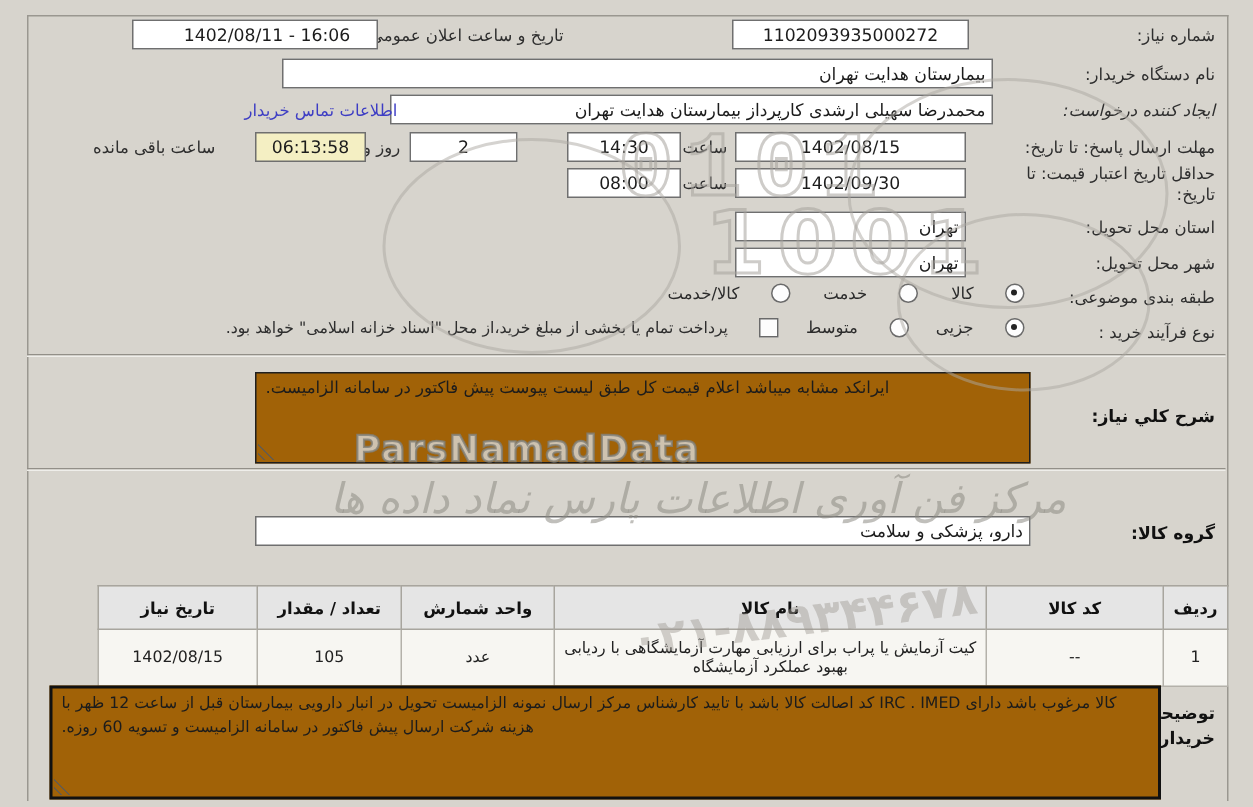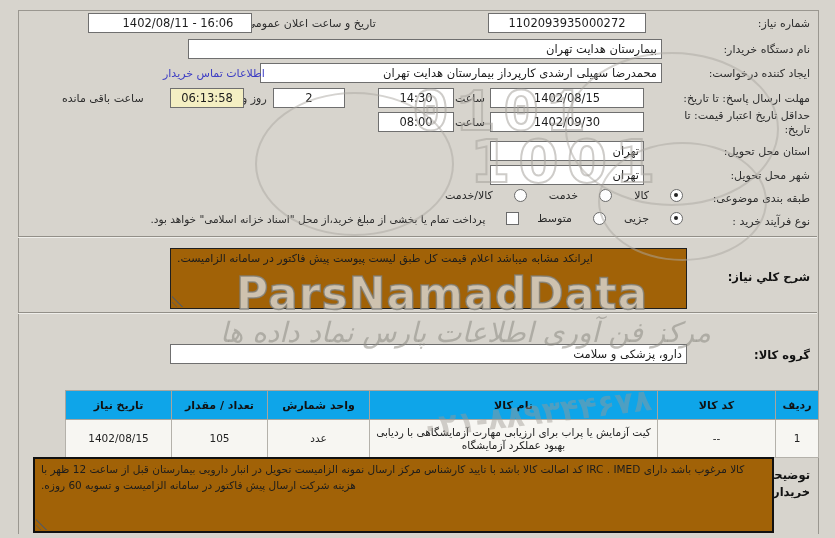--- a/index.html
+++ b/index.html
@@ -29,25 +29,25 @@
   .radio.sel::after{content:"";position:absolute;left:2.5px;top:2.5px;width:4px;height:4px;border-radius:50%;background:#222;}
   .cbx{width:11px;height:11px;background:#fdfdfd;border:1px solid #6a6a6a;}
   .note{font-size:10.5px;white-space:nowrap;color:#2e2e2e;}
   .tarea{position:absolute;background:#a16207;border:1px solid #1f1f1f;
     padding:2px 6px;direction:rtl;text-align:left;font-size:11px;line-height:15px;color:#1c1c1c;overflow:hidden;}
   .tarea.thick{border:2px solid #111;}
   .grip{position:absolute;left:1px;bottom:1px;width:13px;height:13px;
     background:repeating-linear-gradient(45deg,transparent 0 3px,#5a5a5a 3px 4px);
     clip-path:polygon(0 0,0 100%,100% 100%);opacity:.8;}
   table.goods{position:absolute;left:65px;top:390px;width:753px;border-collapse:collapse;direction:rtl;table-layout:fixed;}
-  table.goods th{background:#0ea5e9;border:1px solid #a8a59e;font-weight:bold;font-size:11px;color:#111;height:28px;padding:0 3px;}
+  table.goods th{background:#e5e5e5;border:1px solid #a8a59e;font-weight:bold;font-size:11px;color:#111;height:28px;padding:0 3px;}
   table.goods td{background:#f7f6f2;border:1px solid #b4b1aa;font-size:10.5px;color:#222;height:35px;text-align:center;padding:1px 4px;line-height:13px;}
   
   .wm{position:absolute;pointer-events:none;z-index:40;white-space:nowrap;}
-  .wm-brand{left:236px;top:268px;font-size:44px;font-weight:bold;letter-spacing:1px;
+  .wm-brand{left:236px;top:285px;font-size:24px;font-weight:bold;letter-spacing:1px;
     color:rgba(214,211,204,.85);-webkit-text-stroke:1.5px rgba(128,126,119,.8);direction:ltr;}
   .wm-callig{left:220px;top:316px;font-size:28px;font-style:italic;color:rgba(141,139,132,.55);direction:rtl;}
   .wm-line2{left:252px;top:366px;font-size:19px;font-weight:bold;letter-spacing:1px;color:rgba(148,146,139,.55);direction:rtl;}
   .wm-phone{left:420px;top:396px;font-size:30px;font-weight:bold;color:rgba(157,154,146,.45);transform:rotate(-7deg);direction:ltr;}
   .wm-digits{font-weight:bold;letter-spacing:8px;color:transparent;-webkit-text-stroke:2px rgba(166,163,156,.55);direction:ltr;}
   .wm-d1{left:412px;top:78px;font-size:62px;font-family:Liberation Mono, monospace;}
   .wm-d2{left:470px;top:128px;font-size:58px;}
   .wm-ell{border:2px solid rgba(171,168,161,.5);border-radius:50%;}
 </style>
 </head>
@@ -66,21 +66,21 @@
   <div class="wm wm-phone">۰۲۱-۸۸۹۳۴۴۶۷۸</div>
 
   <div class="lbl" style="right:25px;top:17px;">شماره نیاز:</div>
   <div class="inp ltr" style="left:488px;top:13px;width:148px;">1102093935000272</div>
   <div class="lbl" style="left:243px;top:17px;">تاریخ و ساعت اعلان عمومی:</div>
   <div class="inp ltr" style="left:88px;top:13px;width:138px;padding-left:20px;">1402/08/11 - 16:06</div>
 
   <div class="lbl" style="right:25px;top:43px;">نام دستگاه خریدار:</div>
   <div class="inp" style="left:188px;top:39px;width:464px;">بیمارستان هدایت تهران</div>
 
-  <div class="lbl" style="right:25px;top:67px;">ایجاد کننده درخواست:</div>
+  <div class="lbl" style="right:25px;top:67px;font-style:italic;">ایجاد کننده درخواست:</div>
   <div class="inp" style="left:260px;top:63px;width:392px;">محمدرضا سهیلی ارشدی کارپرداز بیمارستان هدایت تهران</div>
   <a class="link" style="left:163px;top:67px;">اطلاعات تماس خریدار</a>
 
   <div class="lbl" style="right:25px;top:92px;">مهلت ارسال پاسخ: تا تاریخ:</div>
   <div class="inp ltr" style="left:490px;top:88px;width:144px;">1402/08/15</div>
   <div class="lbl" style="left:455px;top:92px;">ساعت</div>
   <div class="inp ltr" style="left:378px;top:88px;width:66px;">14:30</div>
   <div class="inp ltr" style="left:273px;top:88px;width:62px;">2</div>
   <div class="lbl" style="left:242px;top:92px;">روز و</div>
   <div class="inp ltr yellow" style="left:170px;top:88px;width:64px;">06:13:58</div>

